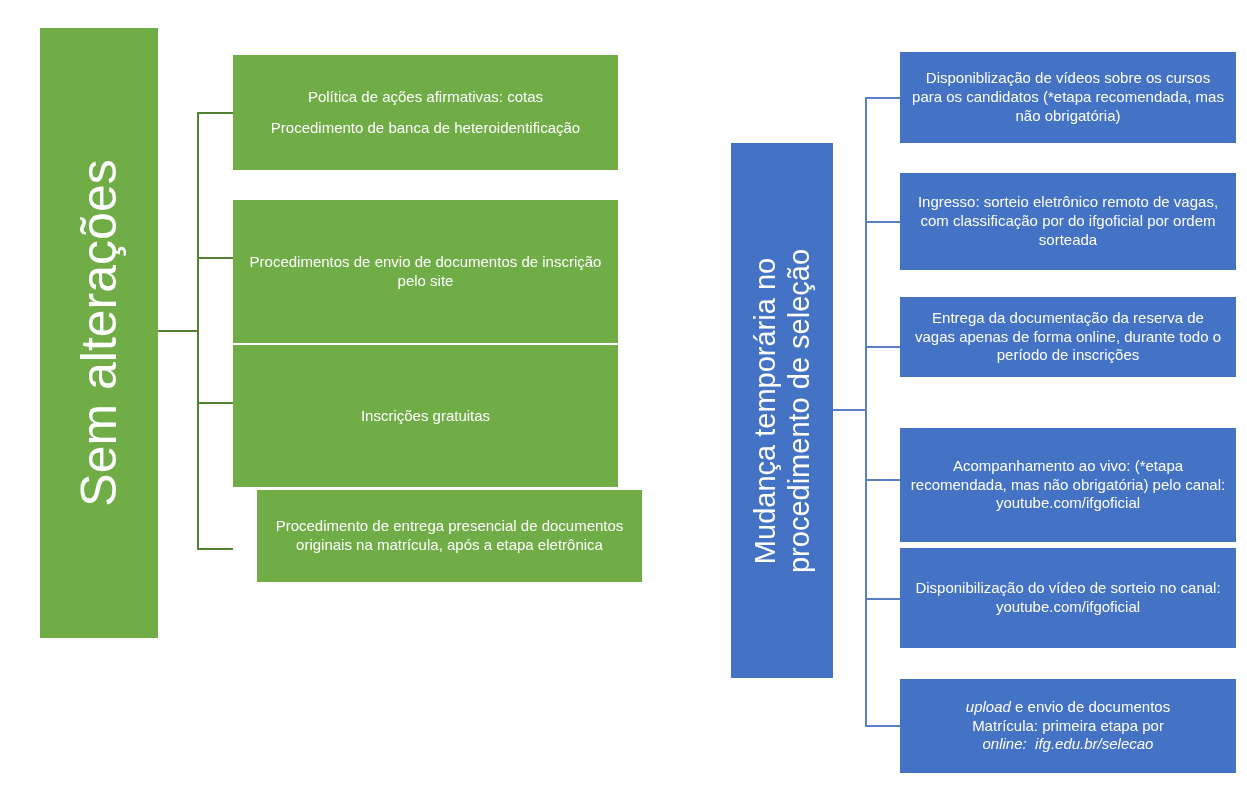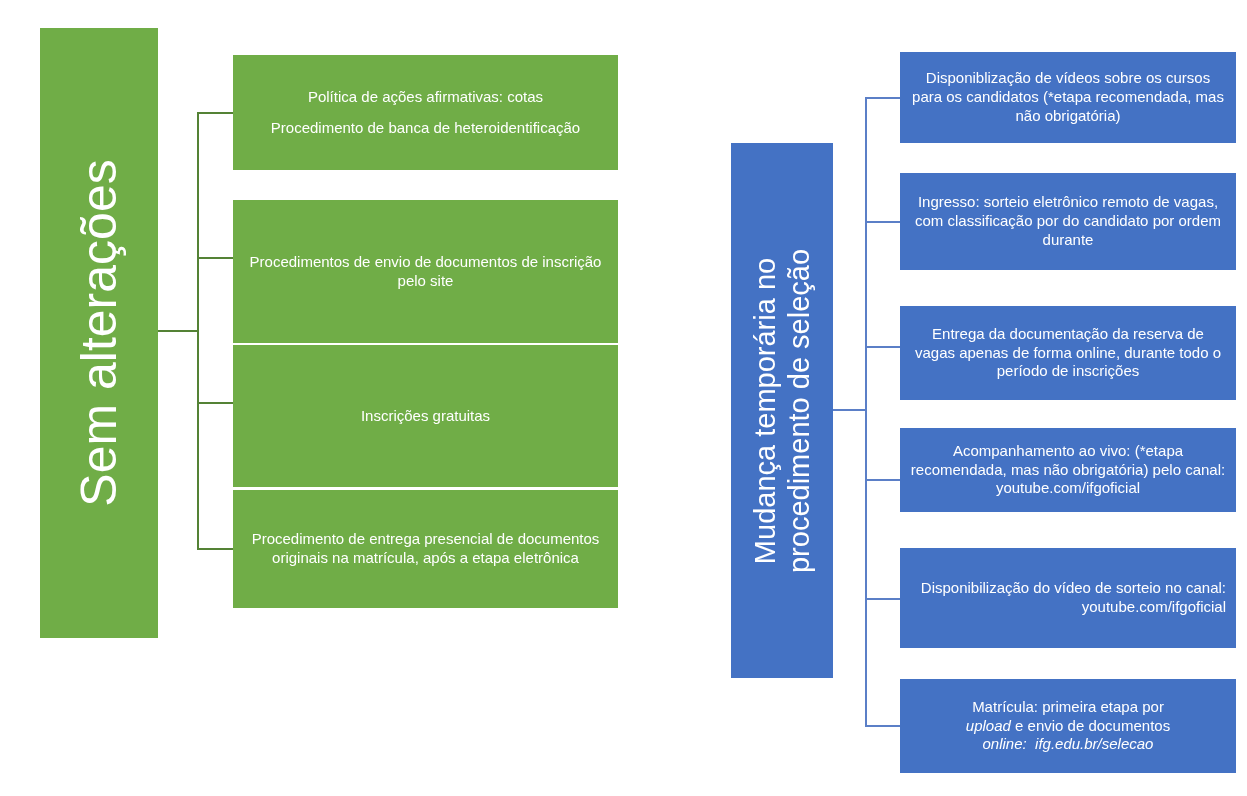--- a/index.html
+++ b/index.html
@@ -56,21 +56,21 @@
   <div class="node node-green" style="top:55px;height:115px;">
     <p>Política de ações afirmativas: cotas</p>
     <p>Procedimento de banca de heteroidentificação</p>
   </div>
   <div class="node node-green" style="top:200px;height:143px;">
     <p>Procedimentos de envio de documentos de inscrição pelo site</p>
   </div>
   <div class="node node-green" style="top:345px;height:142px;">
     <p>Inscrições gratuitas</p>
   </div>
-  <div class="node node-green" style="top:490px;height:118px;">
+  <div class="node node-green" style="top:490px;height:92px;margin-left:24px;">
     <p>Procedimento de entrega presencial de documentos originais na matrícula, após a etapa eletrônica</p>
   </div>
 
   <div class="bar bar-blue" style="left:731px;top:143px;width:102px;height:535px;">
     <span class="bar-label bar-label-blue">
       <span style="display:block;">Mudança temporária no</span>
       <span style="display:block;">procedimento de seleção</span>
     </span>
   </div>
 
@@ -80,30 +80,30 @@
   <div class="hline line-blue" style="left:865px;top:221px;width:35px;"></div>
   <div class="hline line-blue" style="left:865px;top:346px;width:35px;"></div>
   <div class="hline line-blue" style="left:865px;top:479px;width:35px;"></div>
   <div class="hline line-blue" style="left:865px;top:598px;width:35px;"></div>
   <div class="hline line-blue" style="left:865px;top:725px;width:35px;"></div>
 
   <div class="node node-blue" style="top:52px;height:91px;">
     <p>Disponiblização de vídeos sobre os cursos para os candidatos (*etapa recomendada, mas não obrigatória)</p>
   </div>
   <div class="node node-blue" style="top:173px;height:97px;">
-    <p>Ingresso: sorteio eletrônico remoto de vagas, com classificação por do candidato por ordem durante</p>
+    <p>Ingresso: sorteio eletrônico remoto de vagas, com classificação por do ifgoficial por ordem sorteada</p>
   </div>
-  <div class="node node-blue" style="top:297px;height:94px;margin-top:9px;">
+  <div class="node node-blue" style="top:297px;height:80px;">
     <p>Entrega da documentação da reserva de vagas apenas de forma online, durante todo o período de inscrições</p>
   </div>
-  <div class="node node-blue" style="top:428px;height:84px;align-items:flex-end;">
+  <div class="node node-blue" style="top:428px;height:114px;align-items:flex-end;">
     <p>Acompanhamento ao vivo: (*etapa recomendada, mas não obrigatória) pelo canal: youtube.com/ifgoficial</p>
   </div>
-  <div class="node node-blue" style="top:548px;height:100px;text-align:right;">
+  <div class="node node-blue" style="top:548px;height:100px;">
     <p>Disponibilização do vídeo de sorteio no canal: youtube.com/ifgoficial</p>
   </div>
   <div class="node node-blue" style="top:679px;height:94px;">
+    <p><span class="it">upload</span><span> e envio de documentos</span></p>
     <p>Matrícula: primeira etapa por</p>
-    <p><span class="it">upload</span><span> e envio de documentos</span></p>
     <p class="it">online:  ifg.edu.br/selecao</p>
   </div>
 
 </div>
 
 </body></html>

